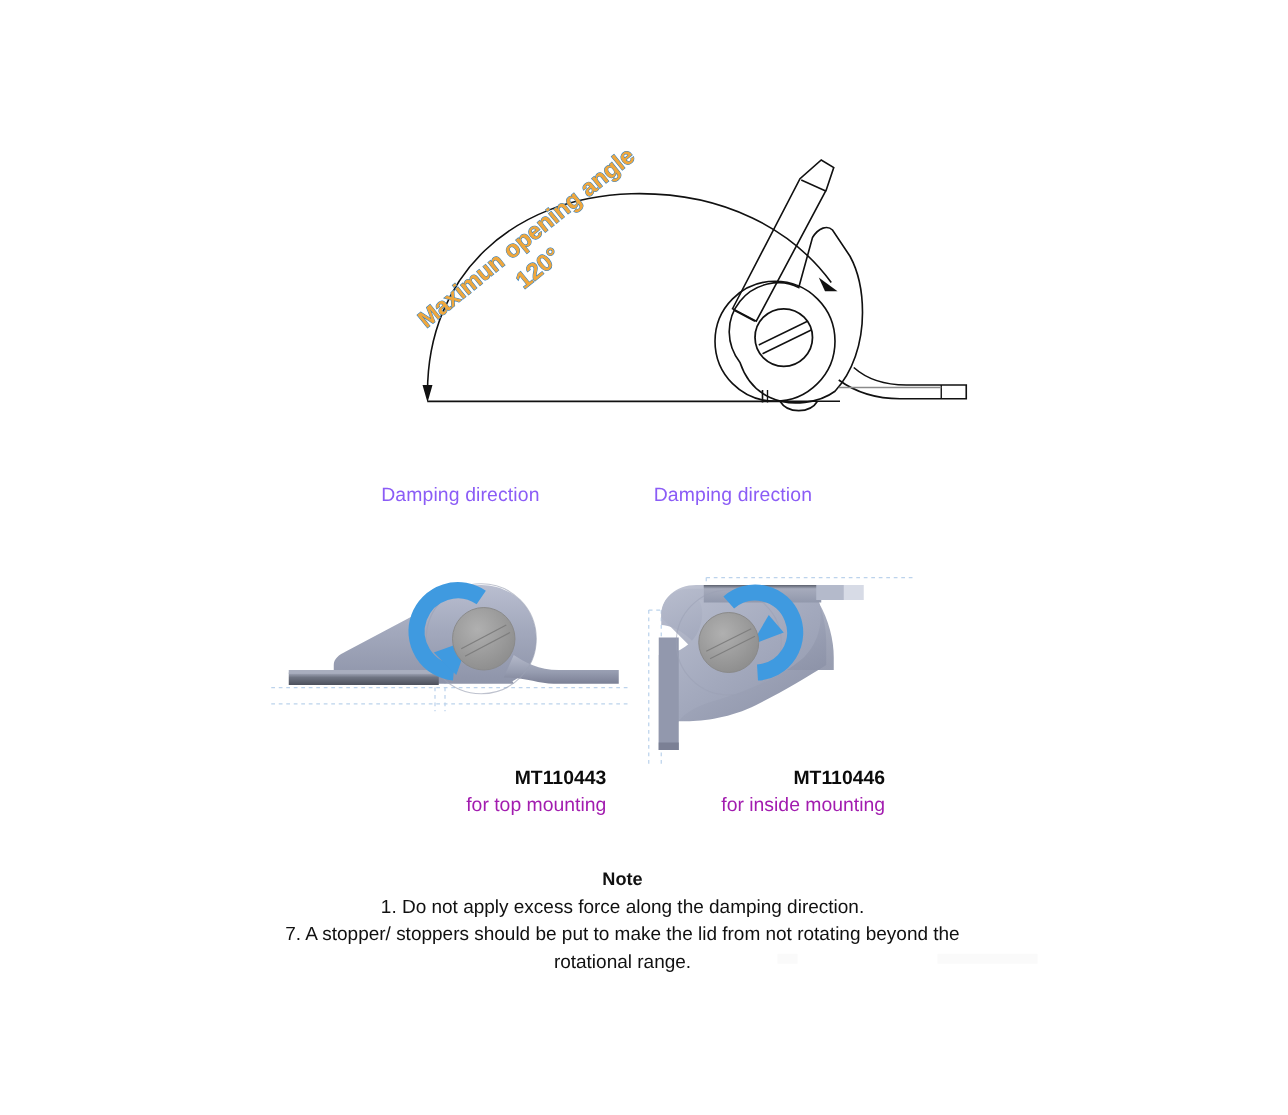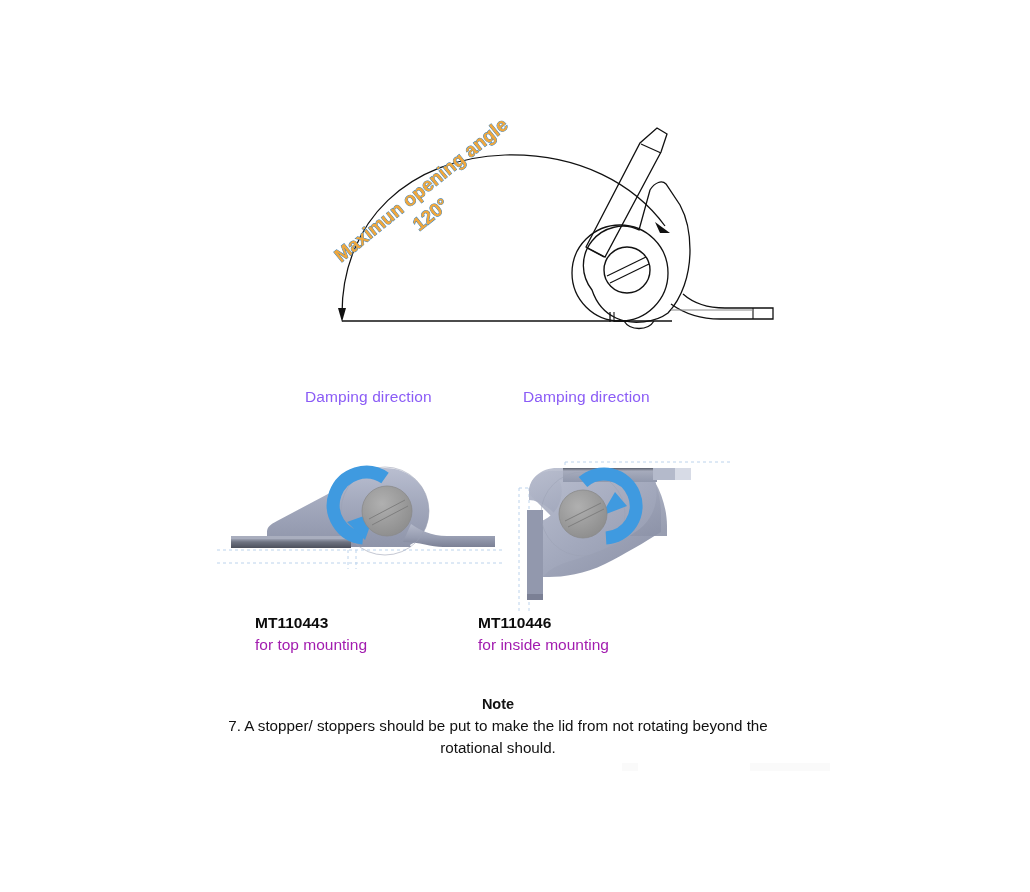--- a/index.html
+++ b/index.html
@@ -55,21 +55,21 @@
 
   .panel-art {
     position: absolute;
     left: 0;
     top: 26px;
   }
 
   
   .caption {
     position: absolute;
-    text-align: left;
+    text-align: right;
     width: 230px;
     line-height: 1.42;
   }
   .caption-left  { left: 255px; top: 612px; }
   .caption-right { left: 478px; top: 612px; }
 
   .caption .part-no {
     display: block;
     font-size: 15.5px;
     font-weight: bold;
@@ -318,20 +318,21 @@
     <span class="mount-text">for top mounting</span>
   </div>
 
   <div class="caption caption-right">
     <span class="part-no">MT110446</span>
     <span class="mount-text">for inside mounting</span>
   </div>
 
   <div class="note-block">
     <span class="note-title">Note</span>
+    <span class="note-line">1. Do not apply excess force along the damping direction.</span>
     <span class="note-line">7. A stopper/ stoppers should be put to make the lid from not rotating beyond the</span>
-    <span class="note-line">rotational should.</span>
+    <span class="note-line">rotational range.</span>
   </div>
 
   <div class="artifact artifact-a"></div>
   <div class="artifact artifact-b"></div>
 
 </div>
 
 </body></html>

